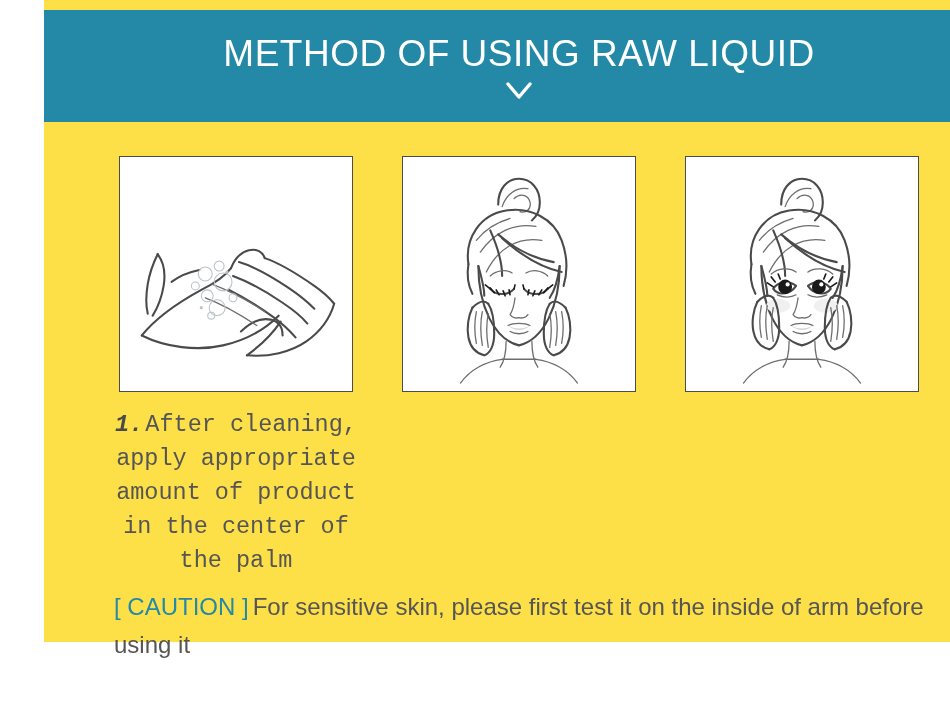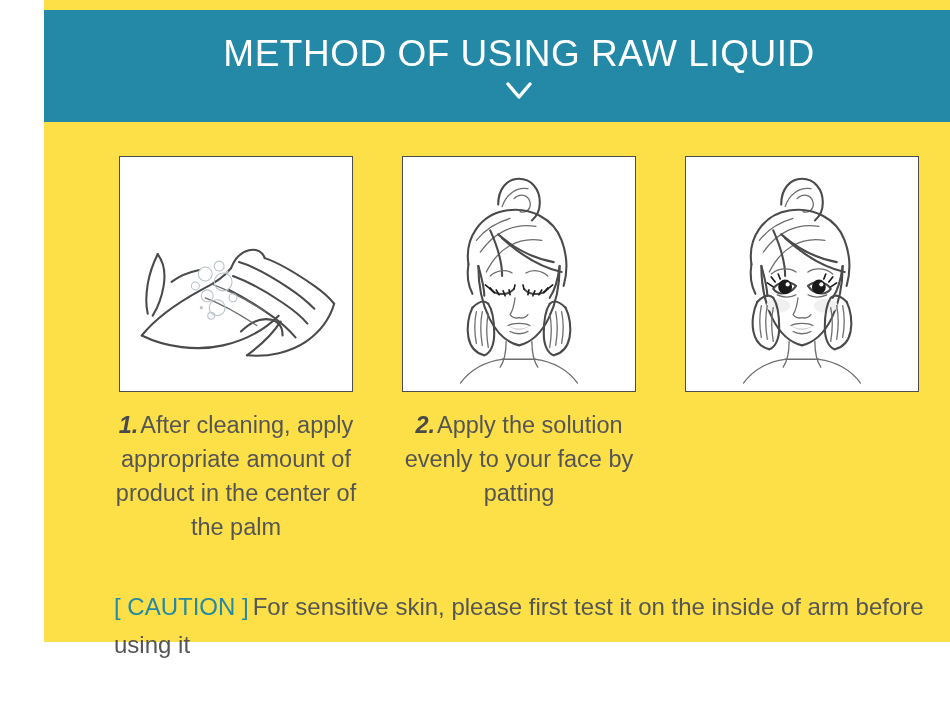--- a/index.html
+++ b/index.html
@@ -81,21 +81,21 @@
     height: 100%;
   }
   .step-caption {
     margin-top: 16px;
     width: 248px;
     text-align: center;
     color: #555555;
     font-size: 23.5px;
     line-height: 34px;
     font-weight: 400;
-    font-family: Liberation Sans, sans-serif;
+    font-family: Liberation Mono, monospace;
   }
   .step-num {
     font-weight: bold;
     font-style: italic;
     color: #4a4a4a;
     margin-right: 2px;
   }
 
   
   .caution-block {
@@ -245,23 +245,20 @@
           <path class="ln-thin" d="M86 158 C84 168 84 180 86 192"></path>
           <path class="ln" d="M86 148 C90 154 92 166 92 178 C92 190 88 198 82 200"></path>
           <path class="ln" d="M164 152 C168 160 170 172 168 182 C166 192 160 198 152 200"></path>
           <path class="ln" d="M164 152 C158 146 152 144 148 148"></path>
           <path class="ln-thin" d="M160 156 C162 166 162 178 160 188"></path>
           <path class="ln-thin" d="M154 156 C156 166 156 178 154 190"></path>
           <path class="ln-thin" d="M148 158 C150 168 150 180 148 192"></path>
           <path class="ln" d="M148 148 C144 154 142 166 142 178 C142 190 146 198 152 200"></path>
         </svg>
       </div>
-      <div class="step-caption">
-        <span class="step-num">2.</span><span>Apply the solution evenly to your face by patting</span>
-      </div>
     </div>
 
     <div class="step">
       <div class="step-figure">
         <svg viewBox="0 0 234 236">
 
           <path class="ln" d="M96 48 C96 32 105 22 117 22 C129 22 138 32 138 46 C138 54 135 60 130 64"></path>
           <path class="ln-thin" d="M112 42 C118 36 126 38 128 45 C130 52 124 57 118 55"></path>
           <path class="ln-thin" d="M100 50 C104 38 114 30 126 32"></path>
 

